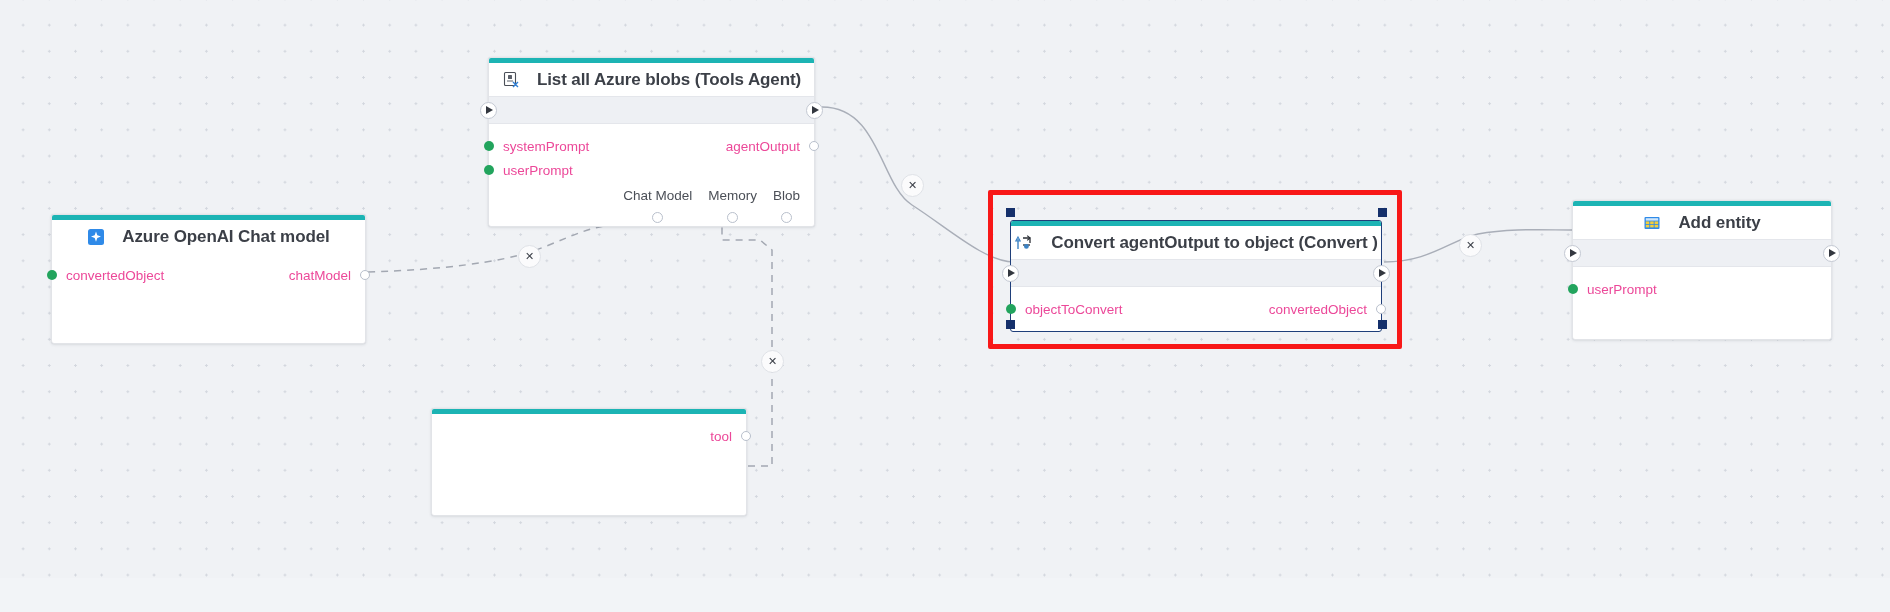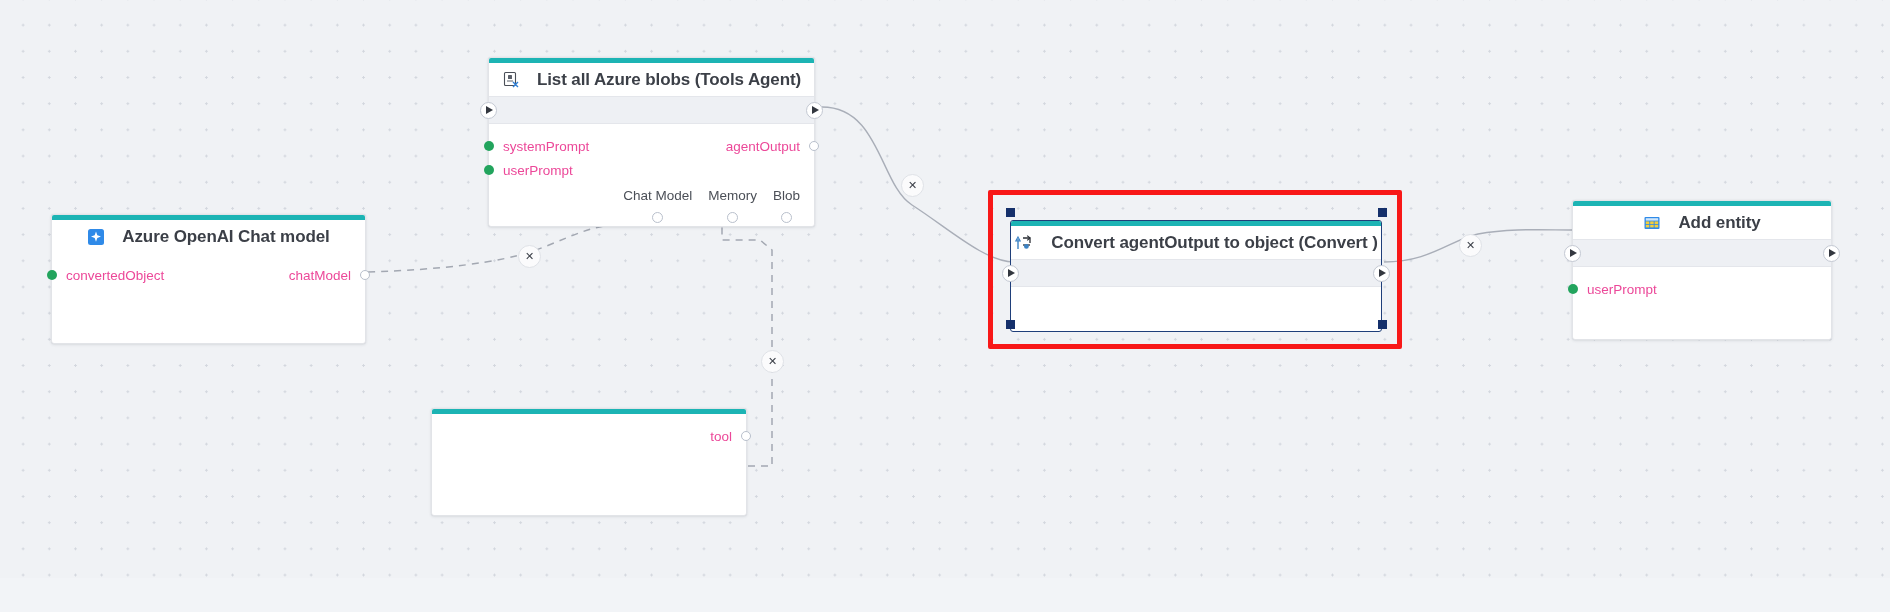--- a/index.html
+++ b/index.html
@@ -321,20 +321,28 @@
       </span>
       <span>Convert agentOutput to object (Convert )</span>
     </div>
     <div class="exec-bar">
       <div class="exec-handle left">
           <span class="tri"></span>
         </div>
       <div class="exec-handle right">
           <span class="tri"></span>
         </div>
+    </div>
+    <div class="body">
+      <div class="port-row">
+        <span class="dot-in"></span>
+        <span class="lbl-left">objectToConvert</span>
+        <span class="lbl-right">convertedObject</span>
+        <span class="dot-out"></span>
+      </div>
     </div>
   </div>
   <div class="handle-sq" style="left:1006px; top:208px;"></div>
   <div class="handle-sq" style="left:1378px; top:208px;"></div>
   <div class="handle-sq" style="left:1006px; top:320px;"></div>
   <div class="handle-sq" style="left:1378px; top:320px;"></div>
 
   <div class="node" id="node-add-entity" style="left:1572px; top:200px; width:260px; height:140px;">
     <div class="accent"></div>
     <div class="title">

